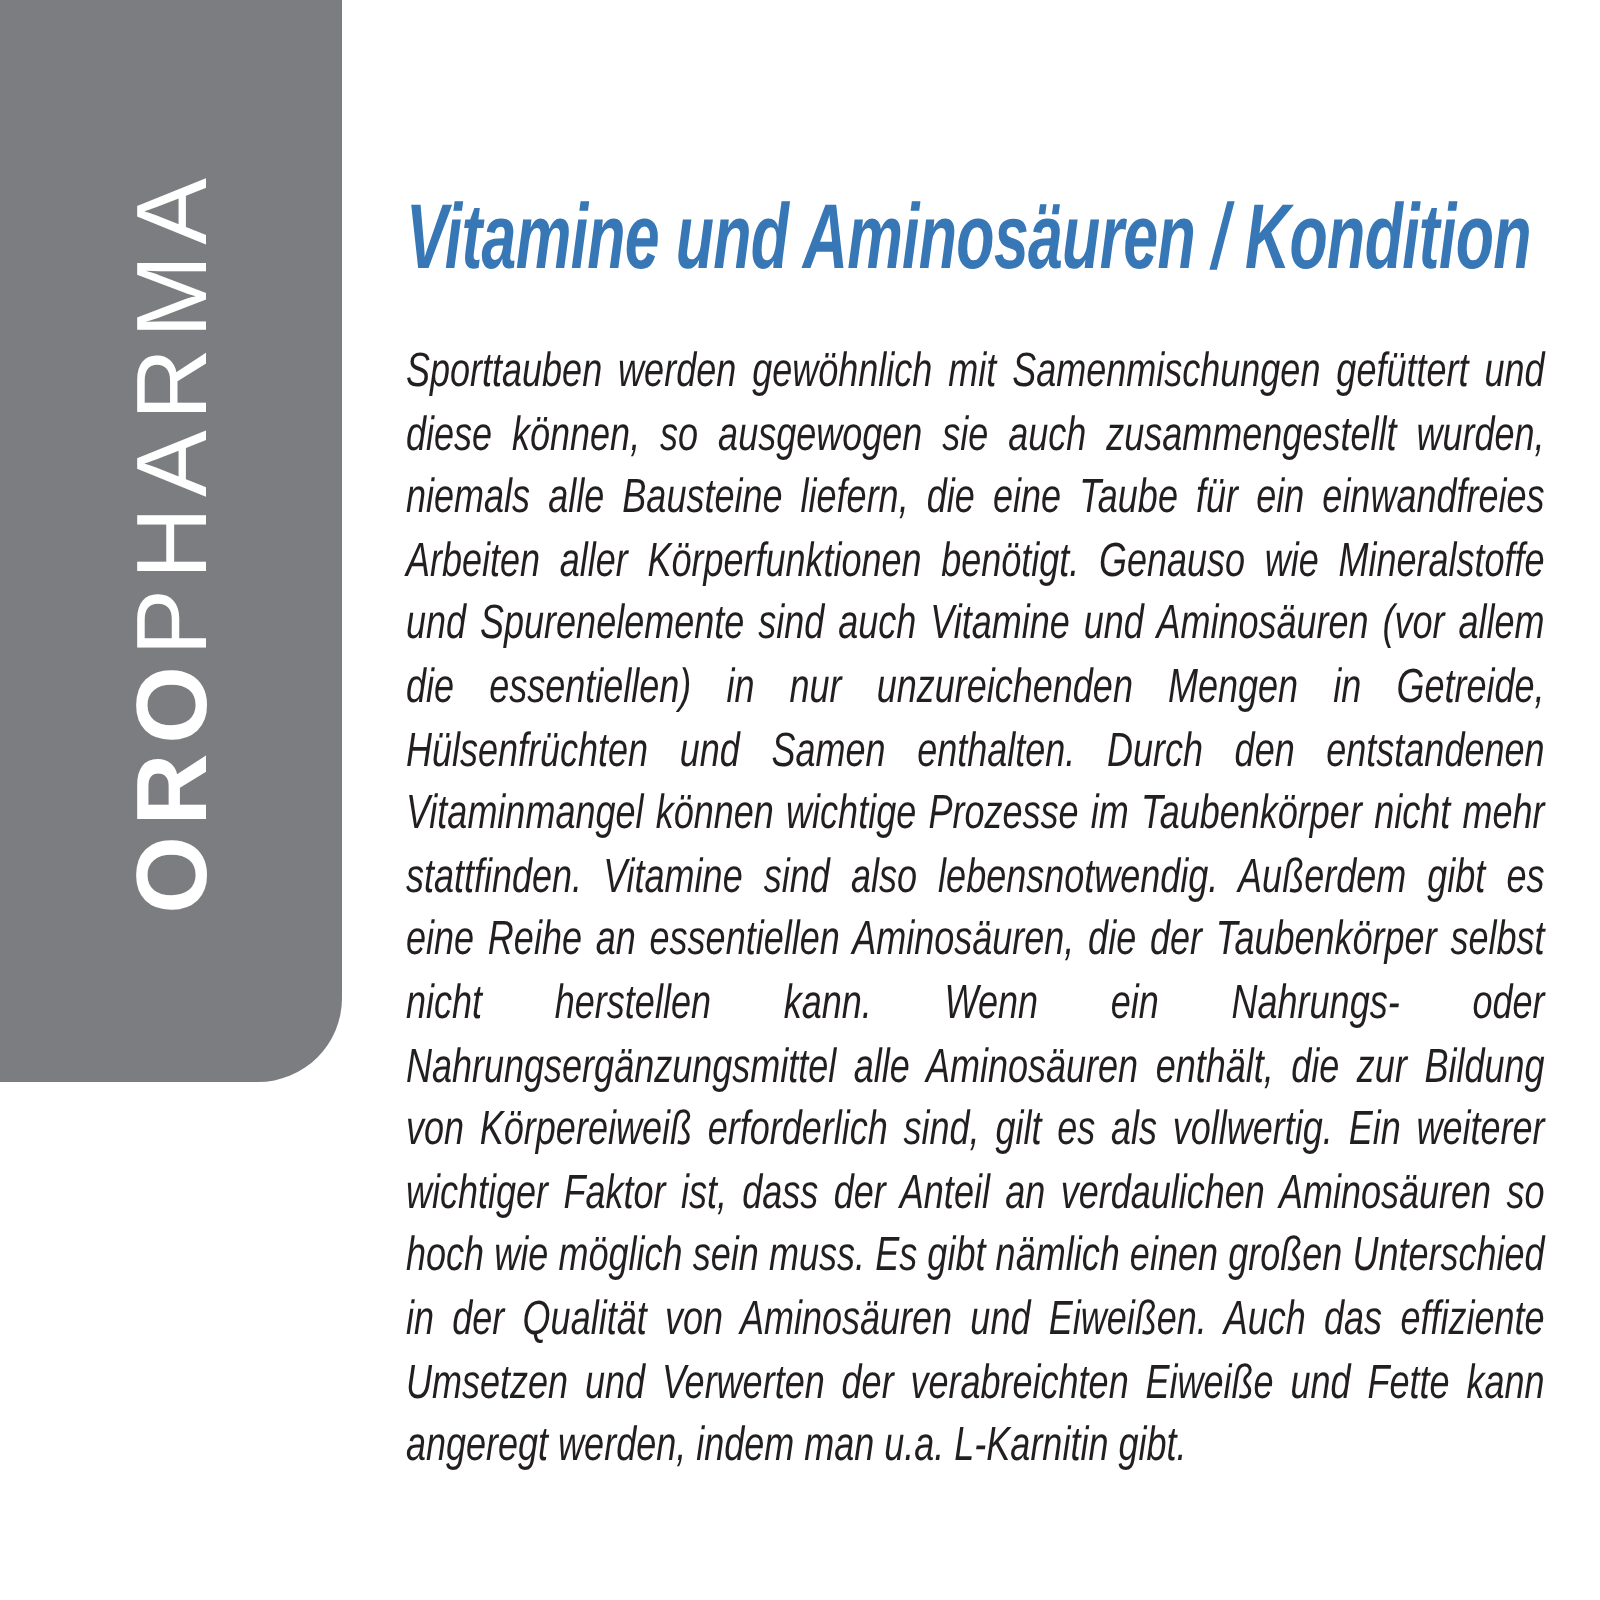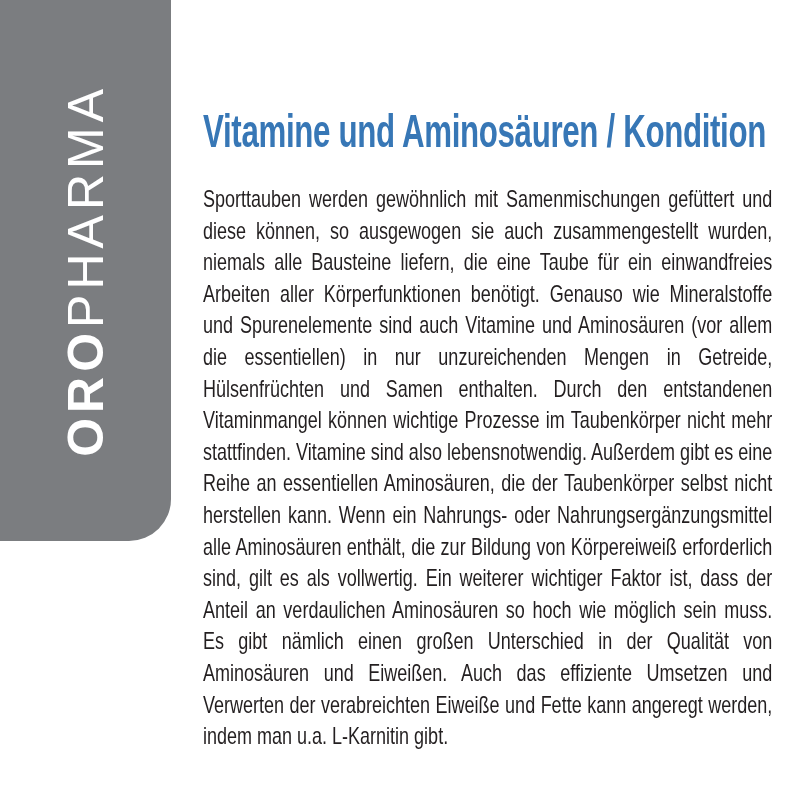--- a/index.html
+++ b/index.html
@@ -37,23 +37,24 @@
     letter-spacing: 5px;
     white-space: nowrap;
     user-select: none;
   }
   .brand-bold  { font-weight: 700; }
   .brand-light { font-weight: 400; }
 
   .content {
     position: absolute;
     left: 203px;
-    top: 13px;
+    top: 0;
     width: 569px;
     height: 588px;
+    font-style: italic;
   }
   .title {
     position: absolute;
     left: 0;
     top: 91px;
     margin: 0;
     font-size: 46px;
     font-weight: 700;
     letter-spacing: -0.5px;
     color: #3777b6;

